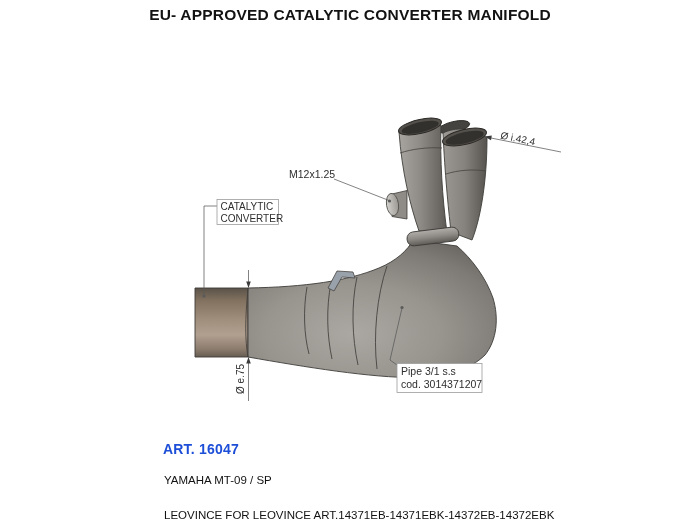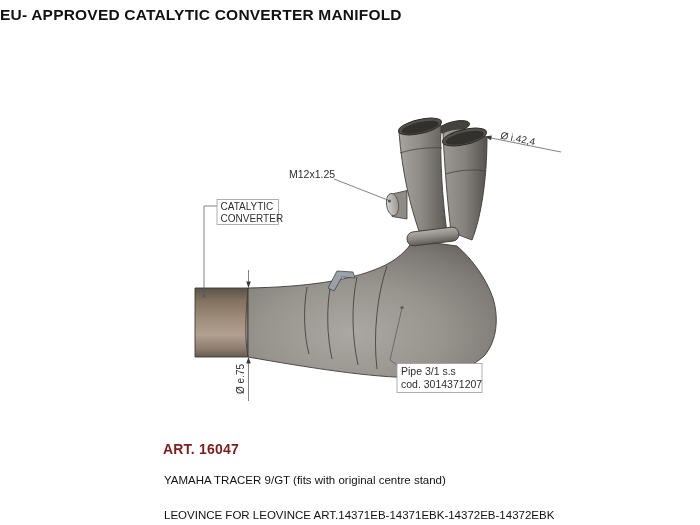--- a/index.html
+++ b/index.html
@@ -1,27 +1,27 @@
 <!DOCTYPE html>
 <html><head>
 <meta charset="utf-8">
 <style>
   html,body{margin:0;padding:0;}
   body{
     width:700px;height:525px;position:relative;background:#ffffff;
     font-family:"Liberation Sans", sans-serif;overflow:hidden;
   }
   .title{
-    position:absolute;top:6px;left:0;width:700px;text-align:left;
+    position:absolute;top:6px;left:0;width:700px;text-align:center;
     font-size:15.5px;font-weight:bold;letter-spacing:.2px;color:#121212;
   }
   .diagram{position:absolute;left:0;top:0;}
   .art-no{
     position:absolute;left:163px;top:441px;
-    font-size:14px;font-weight:bold;color:#7f1d1d;letter-spacing:.2px;
+    font-size:14px;font-weight:bold;color:#1d4ed8;letter-spacing:.2px;
   }
   .models{
     position:absolute;left:164px;top:474px;
     font-size:11.5px;line-height:12.6px;color:#121212;
   }
   .suitable{
     position:absolute;left:164px;top:509px;
     font-size:11.5px;color:#121212;
   }
   svg text{font-family:"Liberation Sans", sans-serif;fill:#2e2e2e;}
@@ -151,16 +151,16 @@
   <g>
     <rect x="397" y="363.5" width="85" height="29" fill="#ffffff" stroke="#9c9c9c" stroke-width="0.8"></rect>
     <text x="401" y="375" font-size="10.5">Pipe 3/1 s.s</text>
     <text x="401" y="388" font-size="10.5">cod. 3014371207</text>
   </g>
 </svg>
 
 <div class="art-no">ART. 16047</div>
 
 <div class="models">
-  <div>YAMAHA TRACER 9/GT  (fits with original centre stand)</div>
+  <div>YAMAHA MT-09 / SP</div>
 </div>
 
 <div class="suitable">LEOVINCE FOR LEOVINCE ART.14371EB-14371EBK-14372EB-14372EBK</div>
 
 </body></html>

